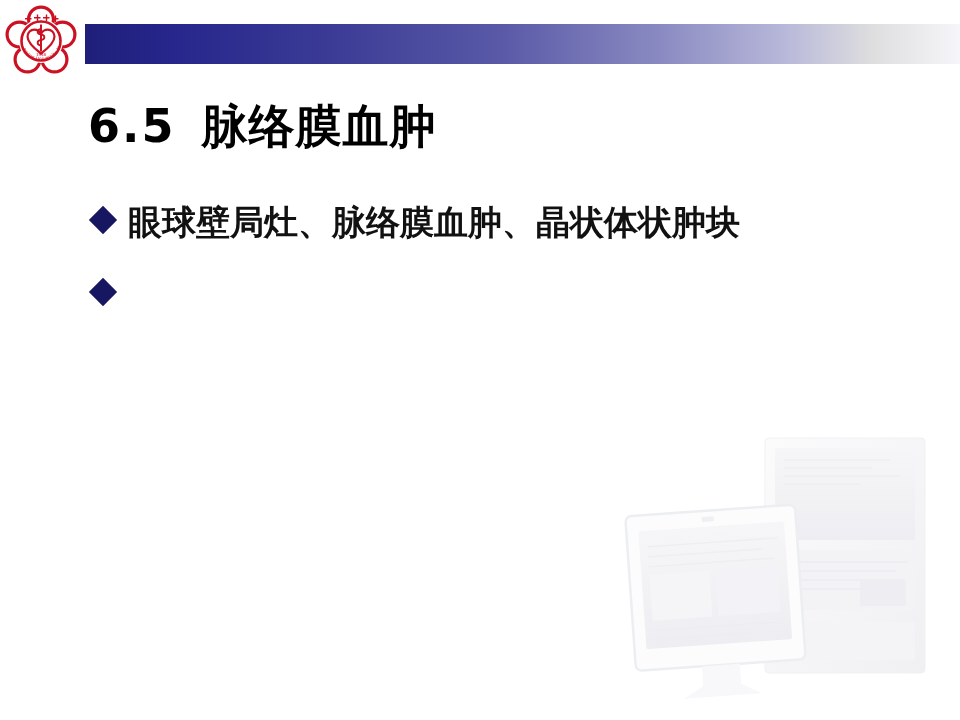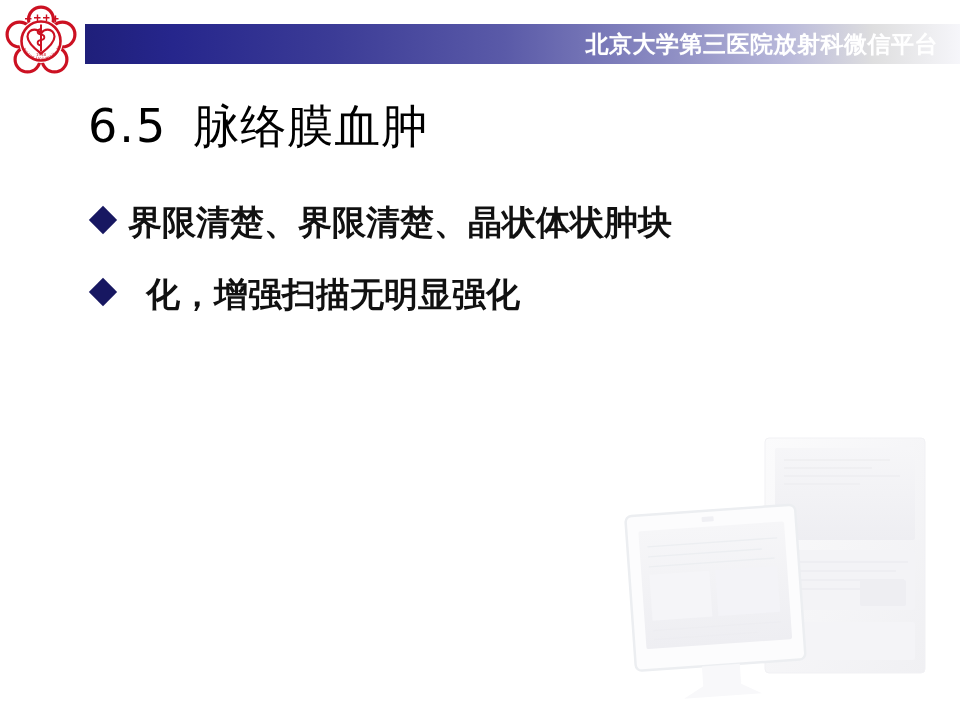--- a/index.html
+++ b/index.html
@@ -65,21 +65,21 @@
     z-index: 10;
   }
   #logo svg { display: block; width: 74px; height: 74px; }
 
   
   #slide-title {
     position: absolute;
     left: 88px;
     top: 96px;
     font-size: 46px;
-    font-weight: normal;
+    font-weight: bold;
     color: #000000;
     letter-spacing: 1px;
     white-space: nowrap;
     font-family: "DejaVu Sans", "Liberation Sans", sans-serif;
   }
   #slide-title .num { letter-spacing: 2px; }
   #slide-title .gap { display: inline-block; width: 26px; }
 
   
   #bullets {
@@ -128,21 +128,20 @@
   }
   #watermark svg { display: block; width: 400px; height: 290px; }
 </style>
 </head>
 <body>
 
 <div id="slide">
 
   <div id="header-banner"></div>
 
-  <div id="header-title">北京大学第三医院放射科微信平台</div>
 
   <div id="logo">
     <svg viewBox="0 0 74 74" xmlns="http://www.w3.org/2000/svg">
       <g>
 
         <g fill="#ffffff" stroke="#cc1122" stroke-width="3.2">
           <circle cx="37" cy="15.5" r="12.4"></circle>
           <circle cx="58.5" cy="30.5" r="12.4"></circle>
           <circle cx="50.5" cy="55.5" r="12.4"></circle>
           <circle cx="23.5" cy="55.5" r="12.4"></circle>
@@ -184,29 +183,28 @@
 
   <div id="slide-title">
     <span class="num">6.5</span><span class="gap"></span><span>脉络膜血肿</span>
   </div>
 
   <div id="bullets">
 
     <div class="bullet-row">
       <span class="bullet-marker"></span>
       <div class="bullet-text">
-        <span>界限清楚、界限清楚、晶状体状肿块</span>
+        <span>眼球壁局灶、脉络膜血肿、晶状体状肿块</span>
       </div>
     </div>
 
 
     <div class="bullet-row">
       <span class="bullet-marker"></span>
       <div class="bullet-text">
-        <span class="bullet-line2">化，增强扫描无明显强化</span>
       </div>
     </div>
 
   </div>
 
   <div id="watermark">
     <svg viewBox="0 0 400 290" xmlns="http://www.w3.org/2000/svg">
       <defs>
         <linearGradient id="gbody" x1="0" y1="0" x2="1" y2="1">
           <stop offset="0%" stop-color="#fbfbfc"></stop>

